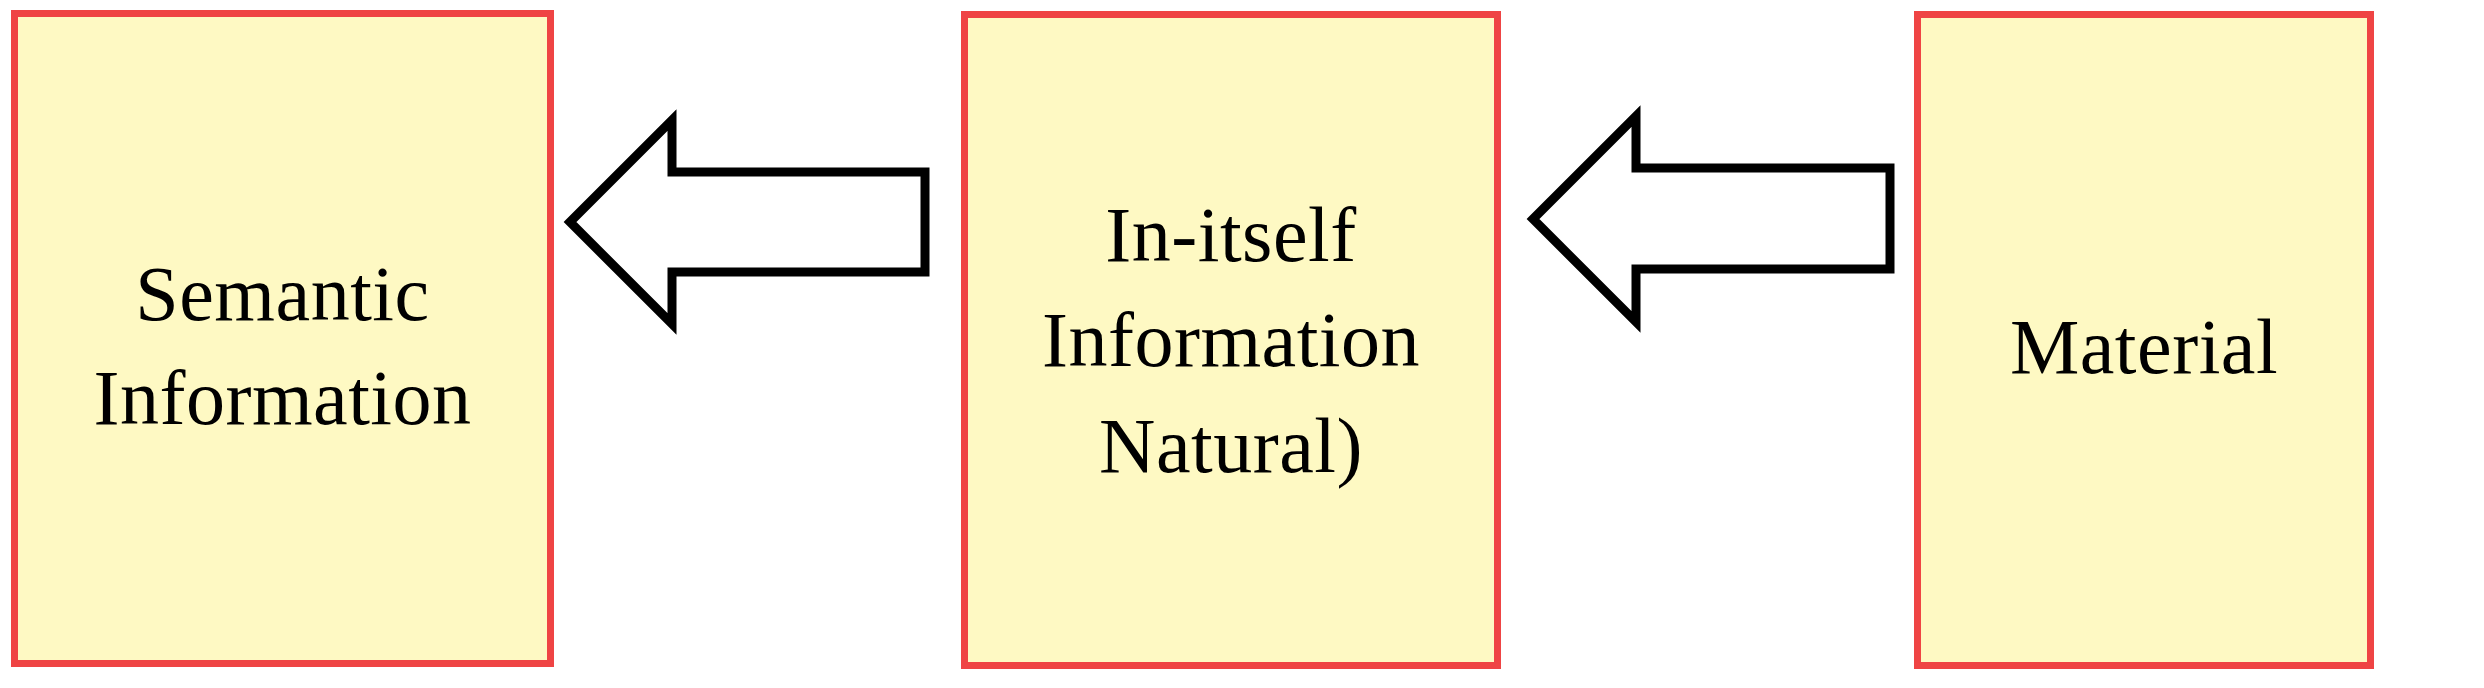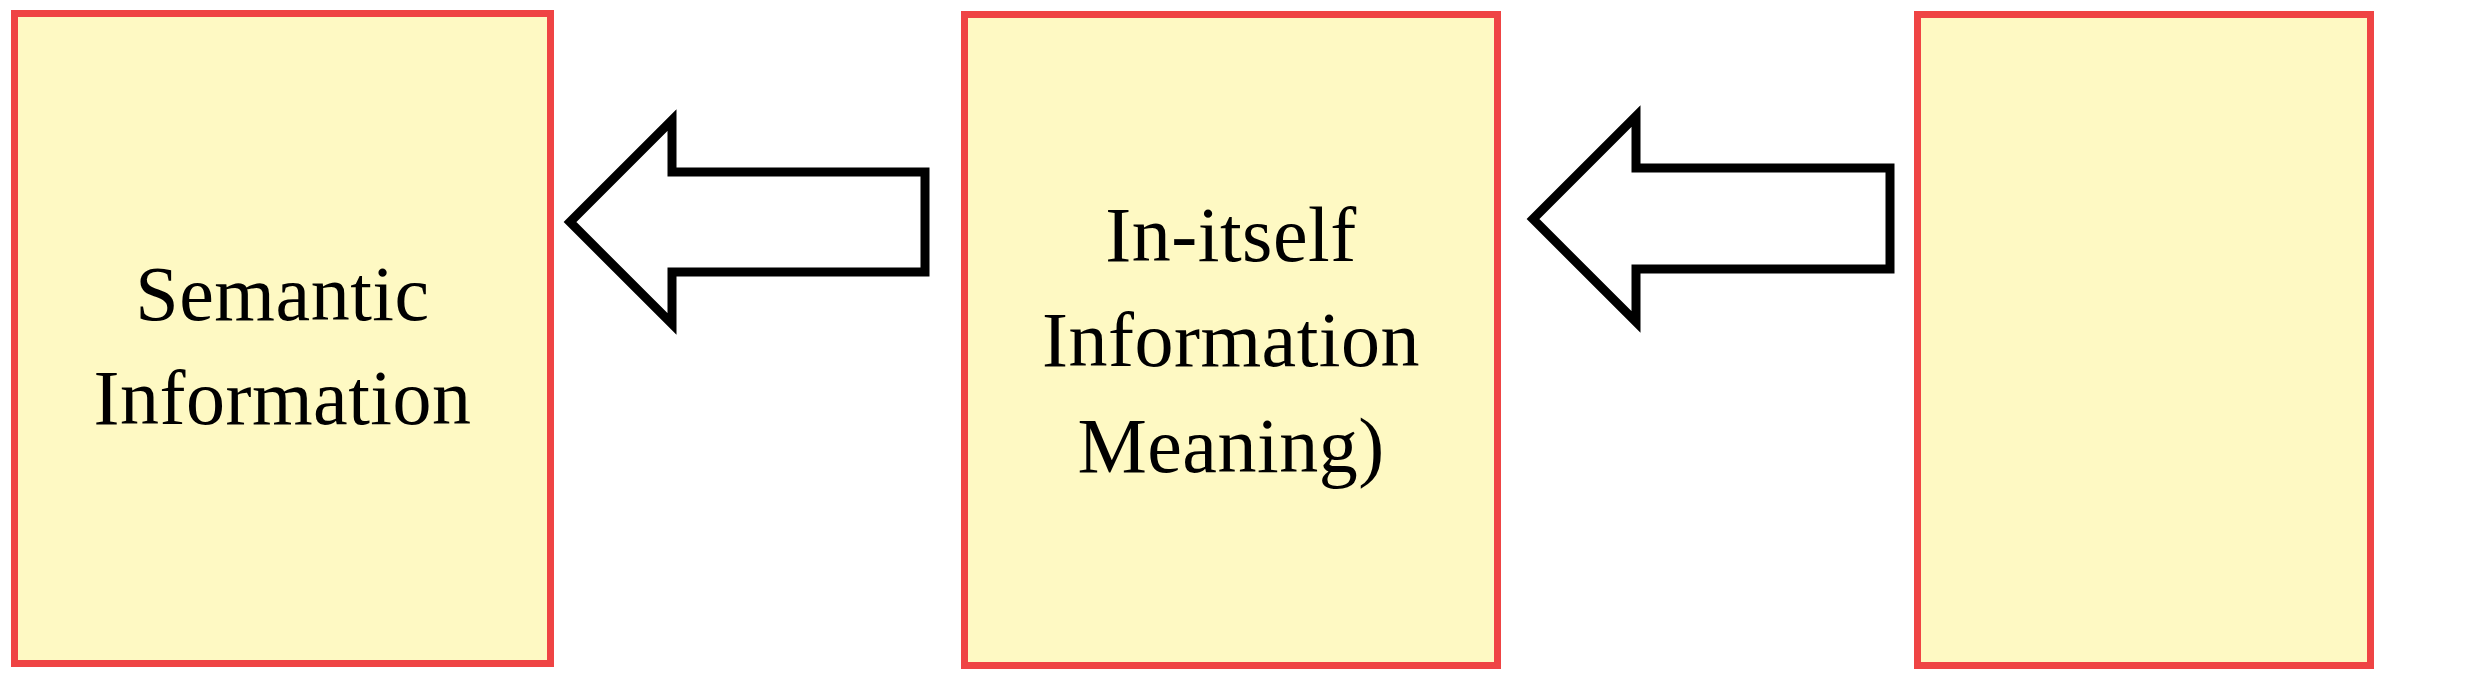--- a/index.html
+++ b/index.html
@@ -87,26 +87,27 @@
     <div class="node-label">
       <div>Semantic</div>
       <div>Information</div>
     </div>
   </div>
 
   <div class="node-box" id="box-initself">
     <div class="node-label">
       <div>In-itself</div>
       <div>Information</div>
-      <div>Meaning)</div>
+      <div>Natural)</div>
     </div>
   </div>
 
   <div class="node-box" id="box-material">
     <div class="node-label">
+      <div>Material</div>
     </div>
   </div>
 
   <svg class="arrow" viewBox="0 0 2484 688" xmlns="http://www.w3.org/2000/svg">
     <polygon points="570,222 672,120 672,172 925,172 925,272 672,272 672,324"></polygon>
     <polygon points="1533,219 1636,116 1636,168 1890,168 1890,269 1636,269 1636,322"></polygon>
   </svg>
 
 </div>
 

